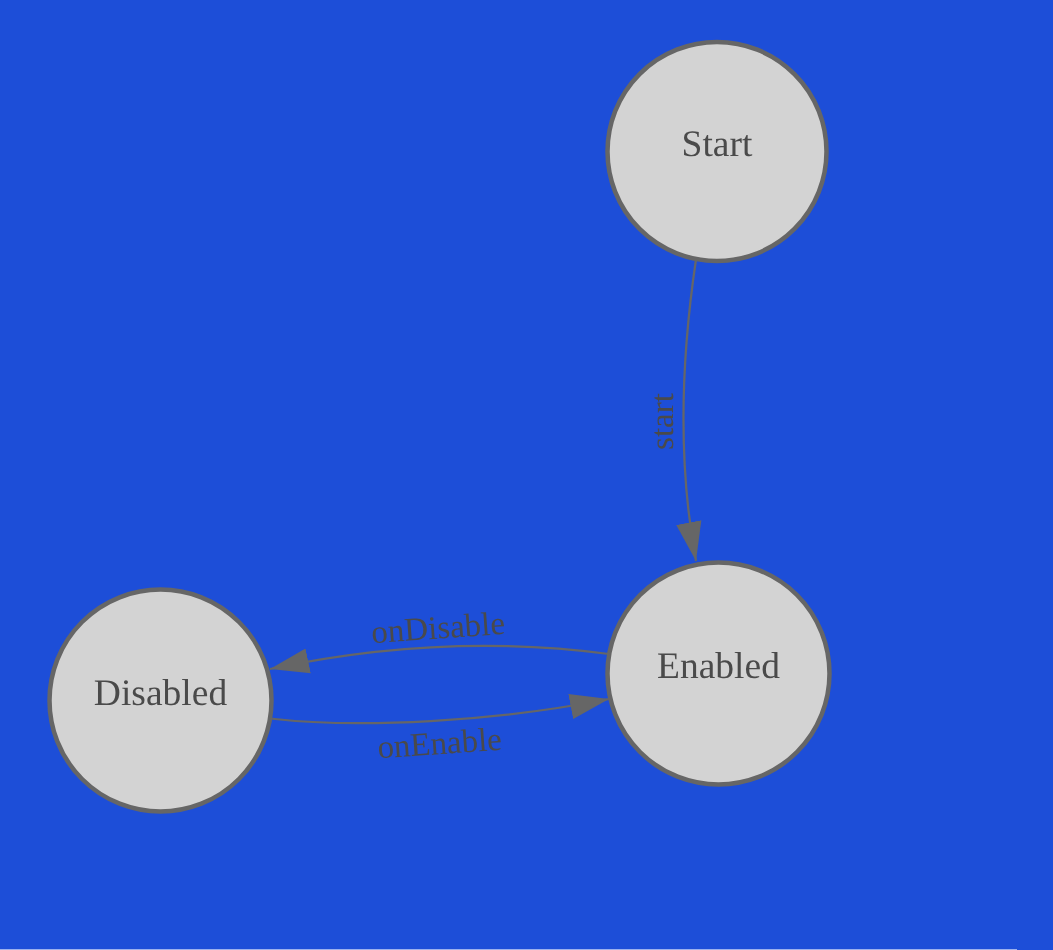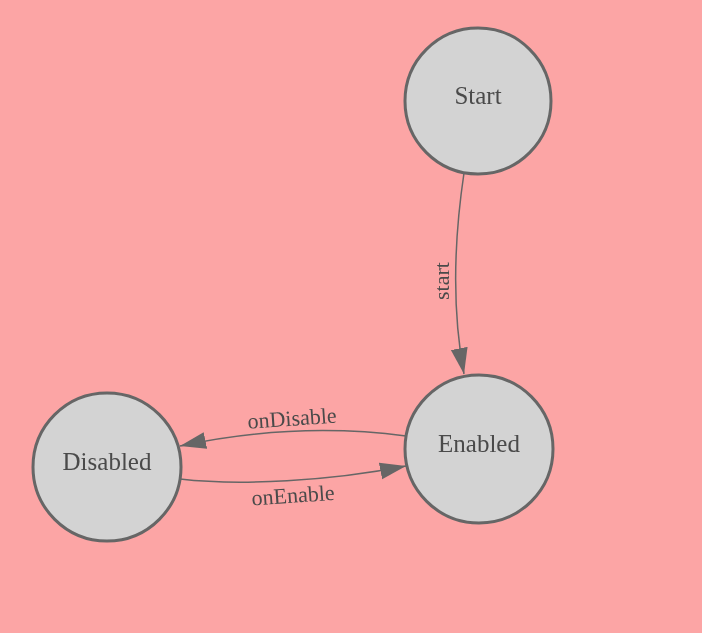--- a/index.html
+++ b/index.html
@@ -24,21 +24,21 @@
   .node-label {
     font-size: 25px;
   }
   .edge-label {
     font-size: 22px;
   }
 </style>
 </head>
 <body>
 
-<div class="stage" style="background: #fca5a5;">
+<div class="stage" style="background: #1d4ed8;">
   <svg id="diagram-svg" width="702" height="633" viewBox="0 0 702 633" xmlns="http://www.w3.org/2000/svg">
     <defs>
       <marker id="arrowhead" orient="auto" markerUnits="userSpaceOnUse" viewBox="0 0 26 19" refX="26" refY="9.5" markerWidth="26" markerHeight="19">
         <path id="arrowhead-shape" d="M 0 1 L 26 9.5 L 0 18 Z" fill="#666666"></path>
       </marker>
     </defs>
     <g id="edges-layer">
         <path d="M 464 173 C 454 240 452 310 464 374" fill="none" stroke="#666666" stroke-width="1.5" marker-end="url(#arrowhead)"></path>
         <path d="M 406 436 C 330 426 255 430 180 446" fill="none" stroke="#666666" stroke-width="1.5" marker-end="url(#arrowhead)"></path>
         <path d="M 180 479 C 240 486 330 481 406 466" fill="none" stroke="#666666" stroke-width="1.5" marker-end="url(#arrowhead)"></path>

